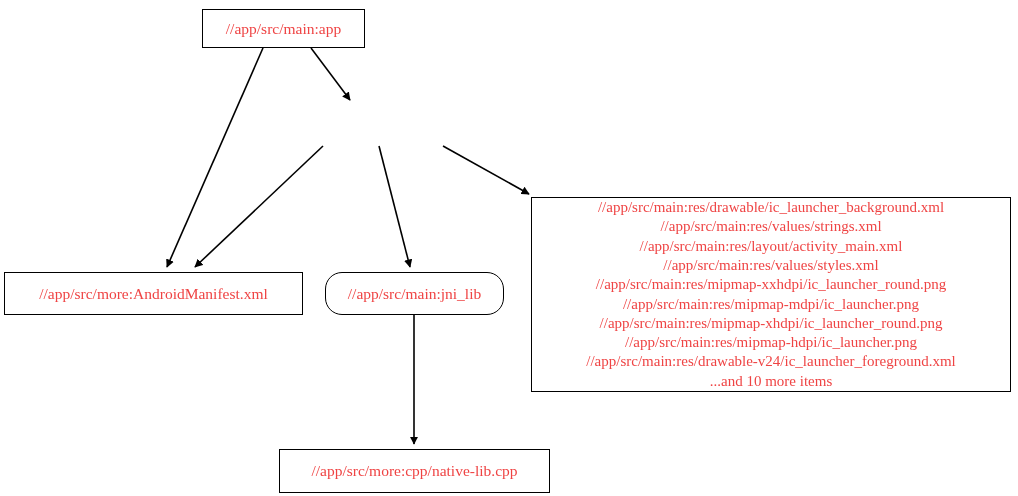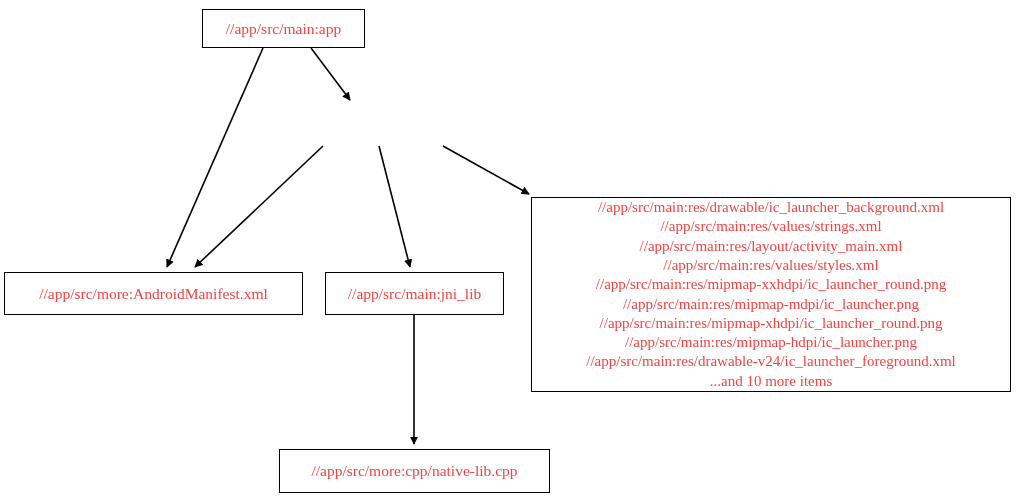--- a/index.html
+++ b/index.html
@@ -40,21 +40,21 @@
   }
   .node-multiline {
     white-space: pre-line;
     line-height: 1.285;
     font-size: 15px;
     padding: 4px 6px;
   }
   #node-app        { left: 202px; top: 9px;   width: 163px; height: 39px; }
   #node-lib        { left: 302px; top: 105px; width: 154px; height: 41px; }
   #node-manifest   { left: 4px;   top: 272px; width: 299px; height: 43px; }
-  #node-jni        { left: 325px; top: 272px; width: 179px; height: 43px; }
+  #node-jni        { left: 325px; top: 272px; width: 179px; height: 43px; border-radius: 17px; }
   #node-res        { left: 531px; top: 197px; width: 480px; height: 195px; }
   #node-cpp        { left: 279px; top: 449px; width: 271px; height: 44px; }
 </style>
 </head>
 <body>
 
 <div id="canvas">
 
   <svg id="edges" viewBox="0 0 1018 496" width="1018" height="496" xmlns="http://www.w3.org/2000/svg">
     <defs>

